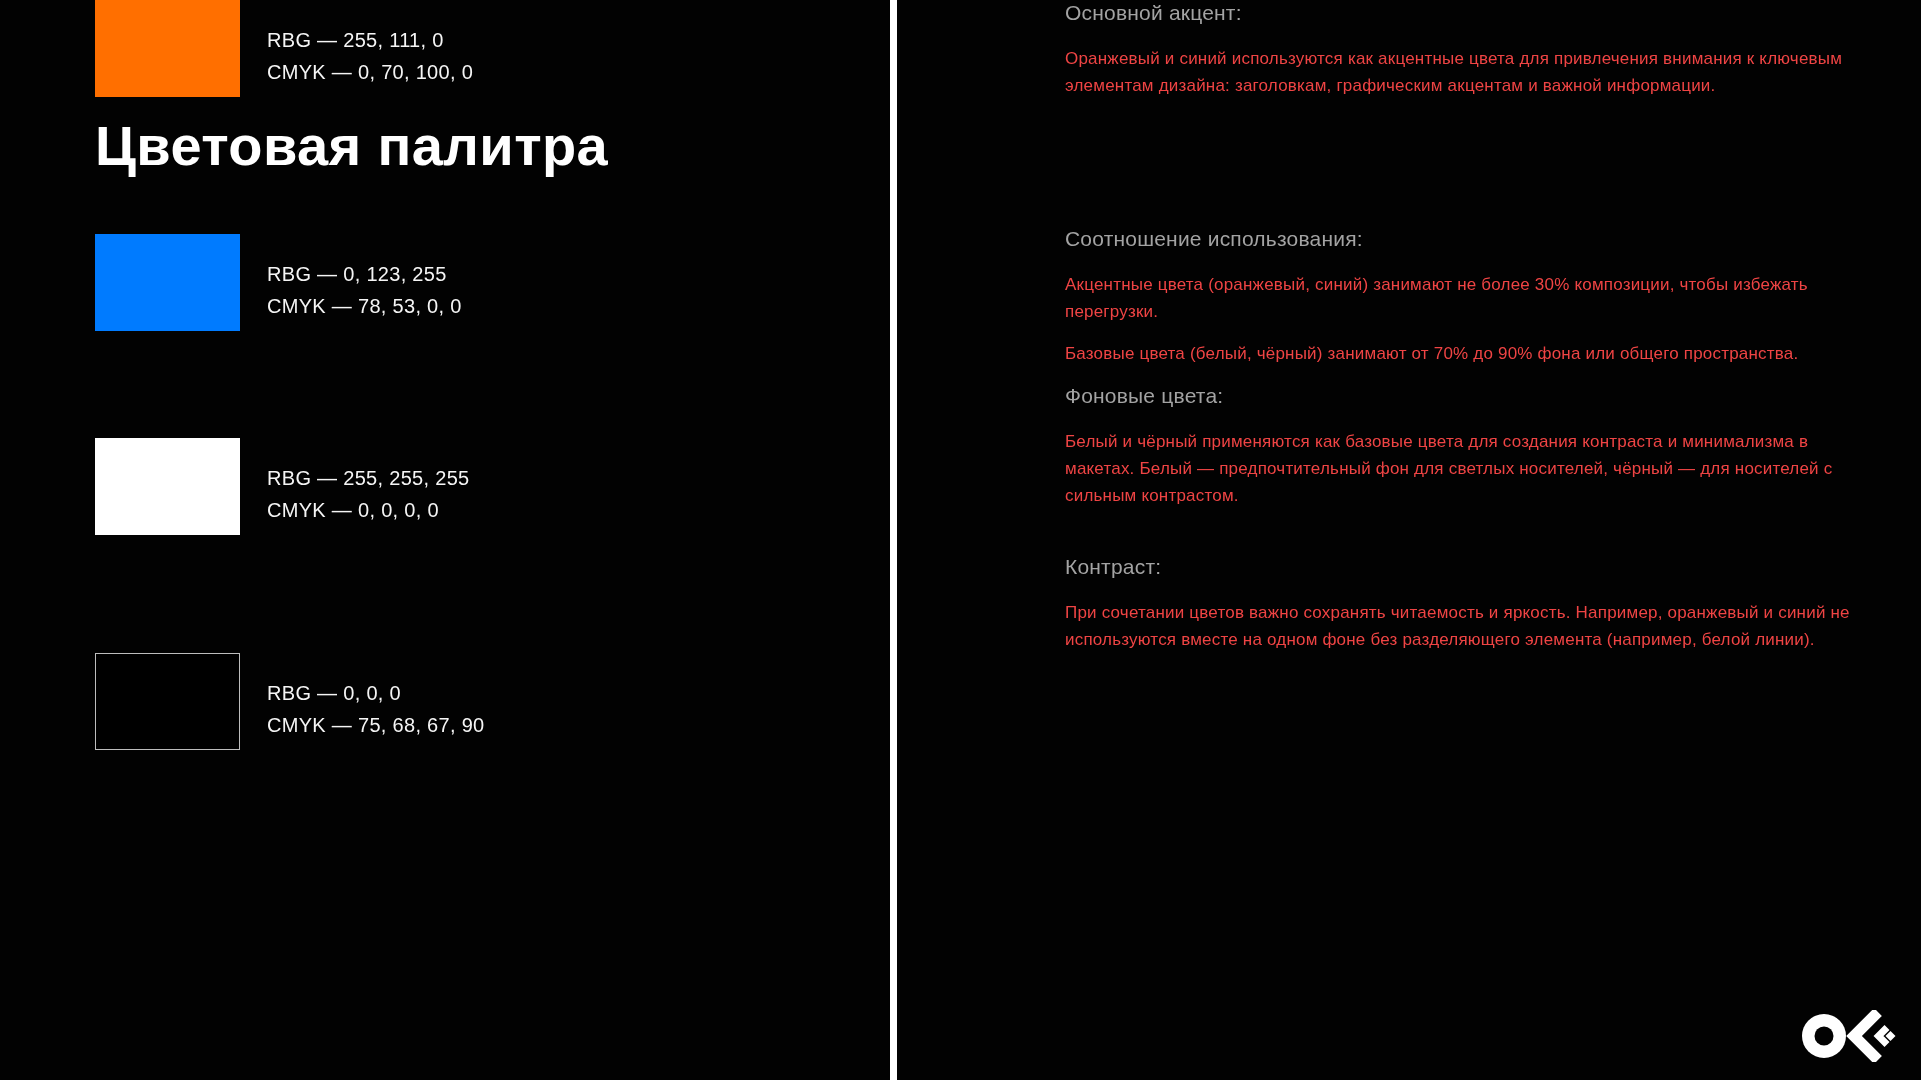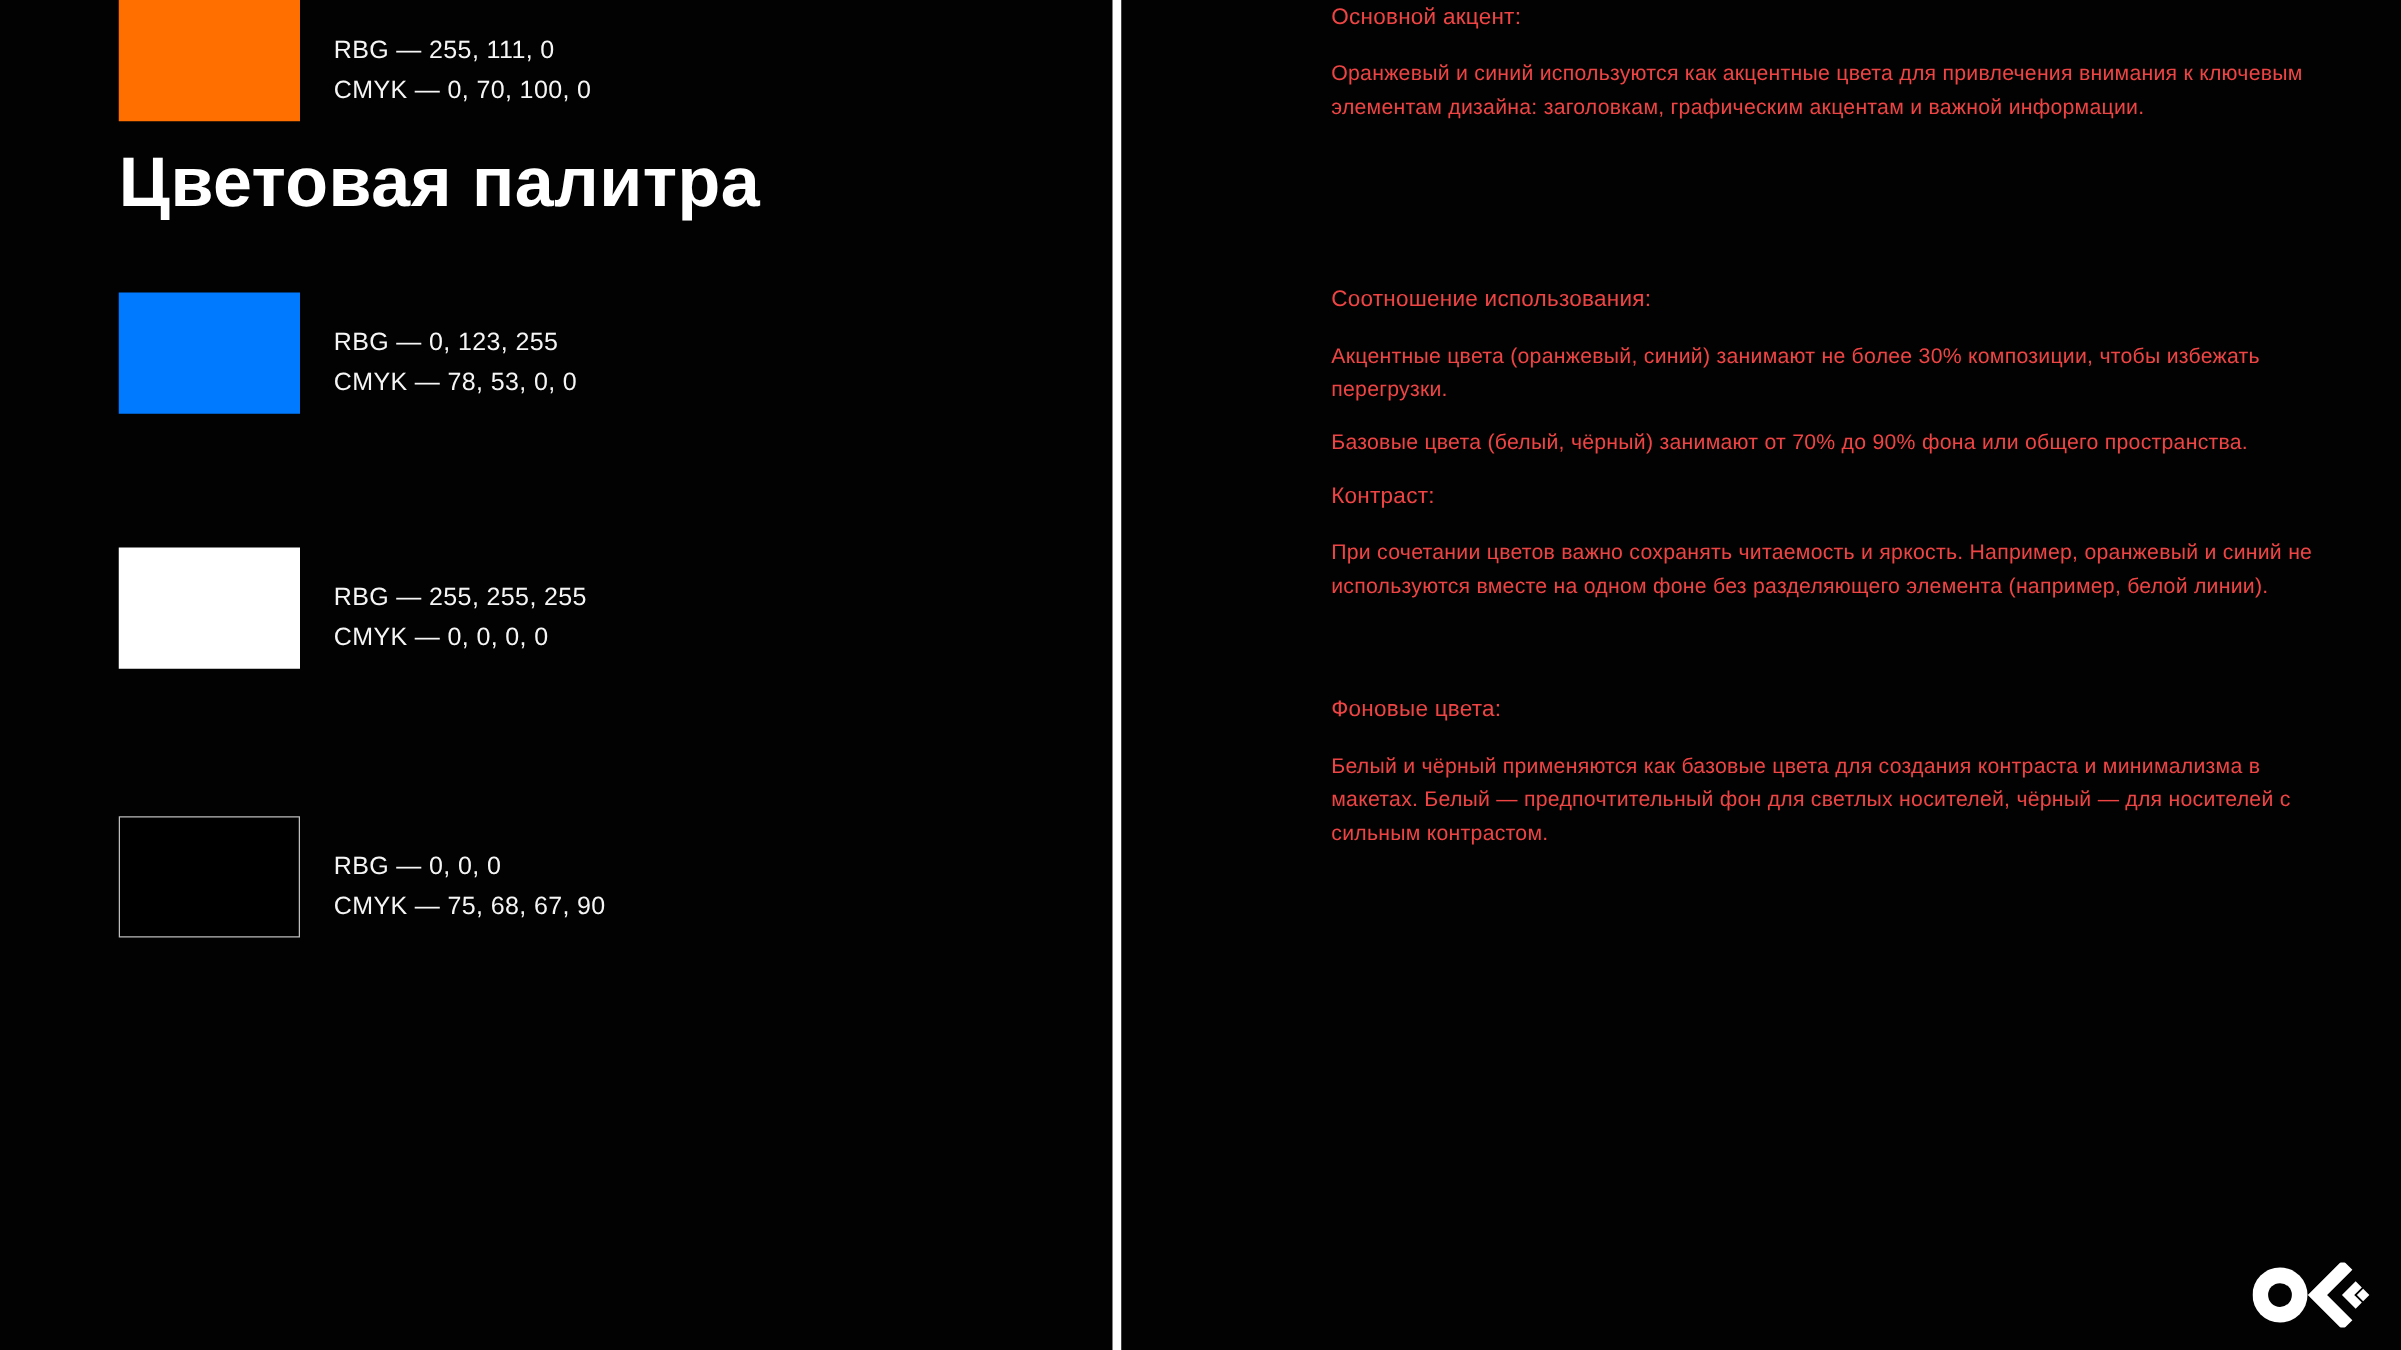--- a/index.html
+++ b/index.html
@@ -64,25 +64,25 @@
     left: 168px;
     width: 808px;
   }
   .rule-section:nth-of-type(2) { top: 226px; }
   .rule-section:nth-of-type(3) { top: 383px; }
   .rule-section:nth-of-type(4) { top: 554px; }
   .rule-section:nth-of-type(5) { top: 710px; }
   .rule-section:nth-of-type(6) { top: 878px; }
 
   .rule-heading {
-    font-size: 18px;
+    font-size: 21px;
     font-weight: 400;
     line-height: 26px;
     letter-spacing: 0.2px;
-    color: #ef4444;
+    color: #a3a3a3;
     margin-bottom: 19px;
   }
   .rule-body {
     font-size: 17px;
     font-weight: 400;
     line-height: 27px;
     letter-spacing: 0.2px;
     color: #ef4444;
     margin-bottom: 15px;
   }
@@ -147,27 +147,27 @@
       <p class="rule-body">Оранжевый и синий используются как акцентные цвета для привлечения внимания к ключевым элементам дизайна: заголовкам, графическим акцентам и важной информации.</p>
     </div>
 
     <div class="rule-section">
       <h2 class="rule-heading">Соотношение использования:</h2>
       <p class="rule-body">Акцентные цвета (оранжевый, синий) занимают не более 30% композиции, чтобы избежать перегрузки.</p>
       <p class="rule-body">Базовые цвета (белый, чёрный) занимают от 70% до 90% фона или общего пространства.</p>
     </div>
 
     <div class="rule-section">
-      <h2 class="rule-heading">Контраст:</h2>
-      <p class="rule-body">При сочетании цветов важно сохранять читаемость и яркость. Например, оранжевый и синий не используются вместе на одном фоне без разделяющего элемента (например, белой линии).</p>
+      <h2 class="rule-heading">Фоновые цвета:</h2>
+      <p class="rule-body">Белый и чёрный применяются как базовые цвета для создания контраста и минимализма в макетах. Белый — предпочтительный фон для светлых носителей, чёрный — для носителей с сильным контрастом.</p>
     </div>
 
     <div class="rule-section">
-      <h2 class="rule-heading">Фоновые цвета:</h2>
-      <p class="rule-body">Белый и чёрный применяются как базовые цвета для создания контраста и минимализма в макетах. Белый — предпочтительный фон для светлых носителей, чёрный — для носителей с сильным контрастом.</p>
+      <h2 class="rule-heading">Контраст:</h2>
+      <p class="rule-body">При сочетании цветов важно сохранять читаемость и яркость. Например, оранжевый и синий не используются вместе на одном фоне без разделяющего элемента (например, белой линии).</p>
     </div>
 
   </section>
 
   <svg class="brand-logo" viewBox="0 0 96 52" xmlns="http://www.w3.org/2000/svg">
     <g>
       <circle cx="22" cy="26" r="22" fill="#ffffff"></circle>
       <circle cx="22" cy="26" r="9.5" fill="#020202"></circle>
     </g>
     <g fill="none" stroke="#ffffff">

